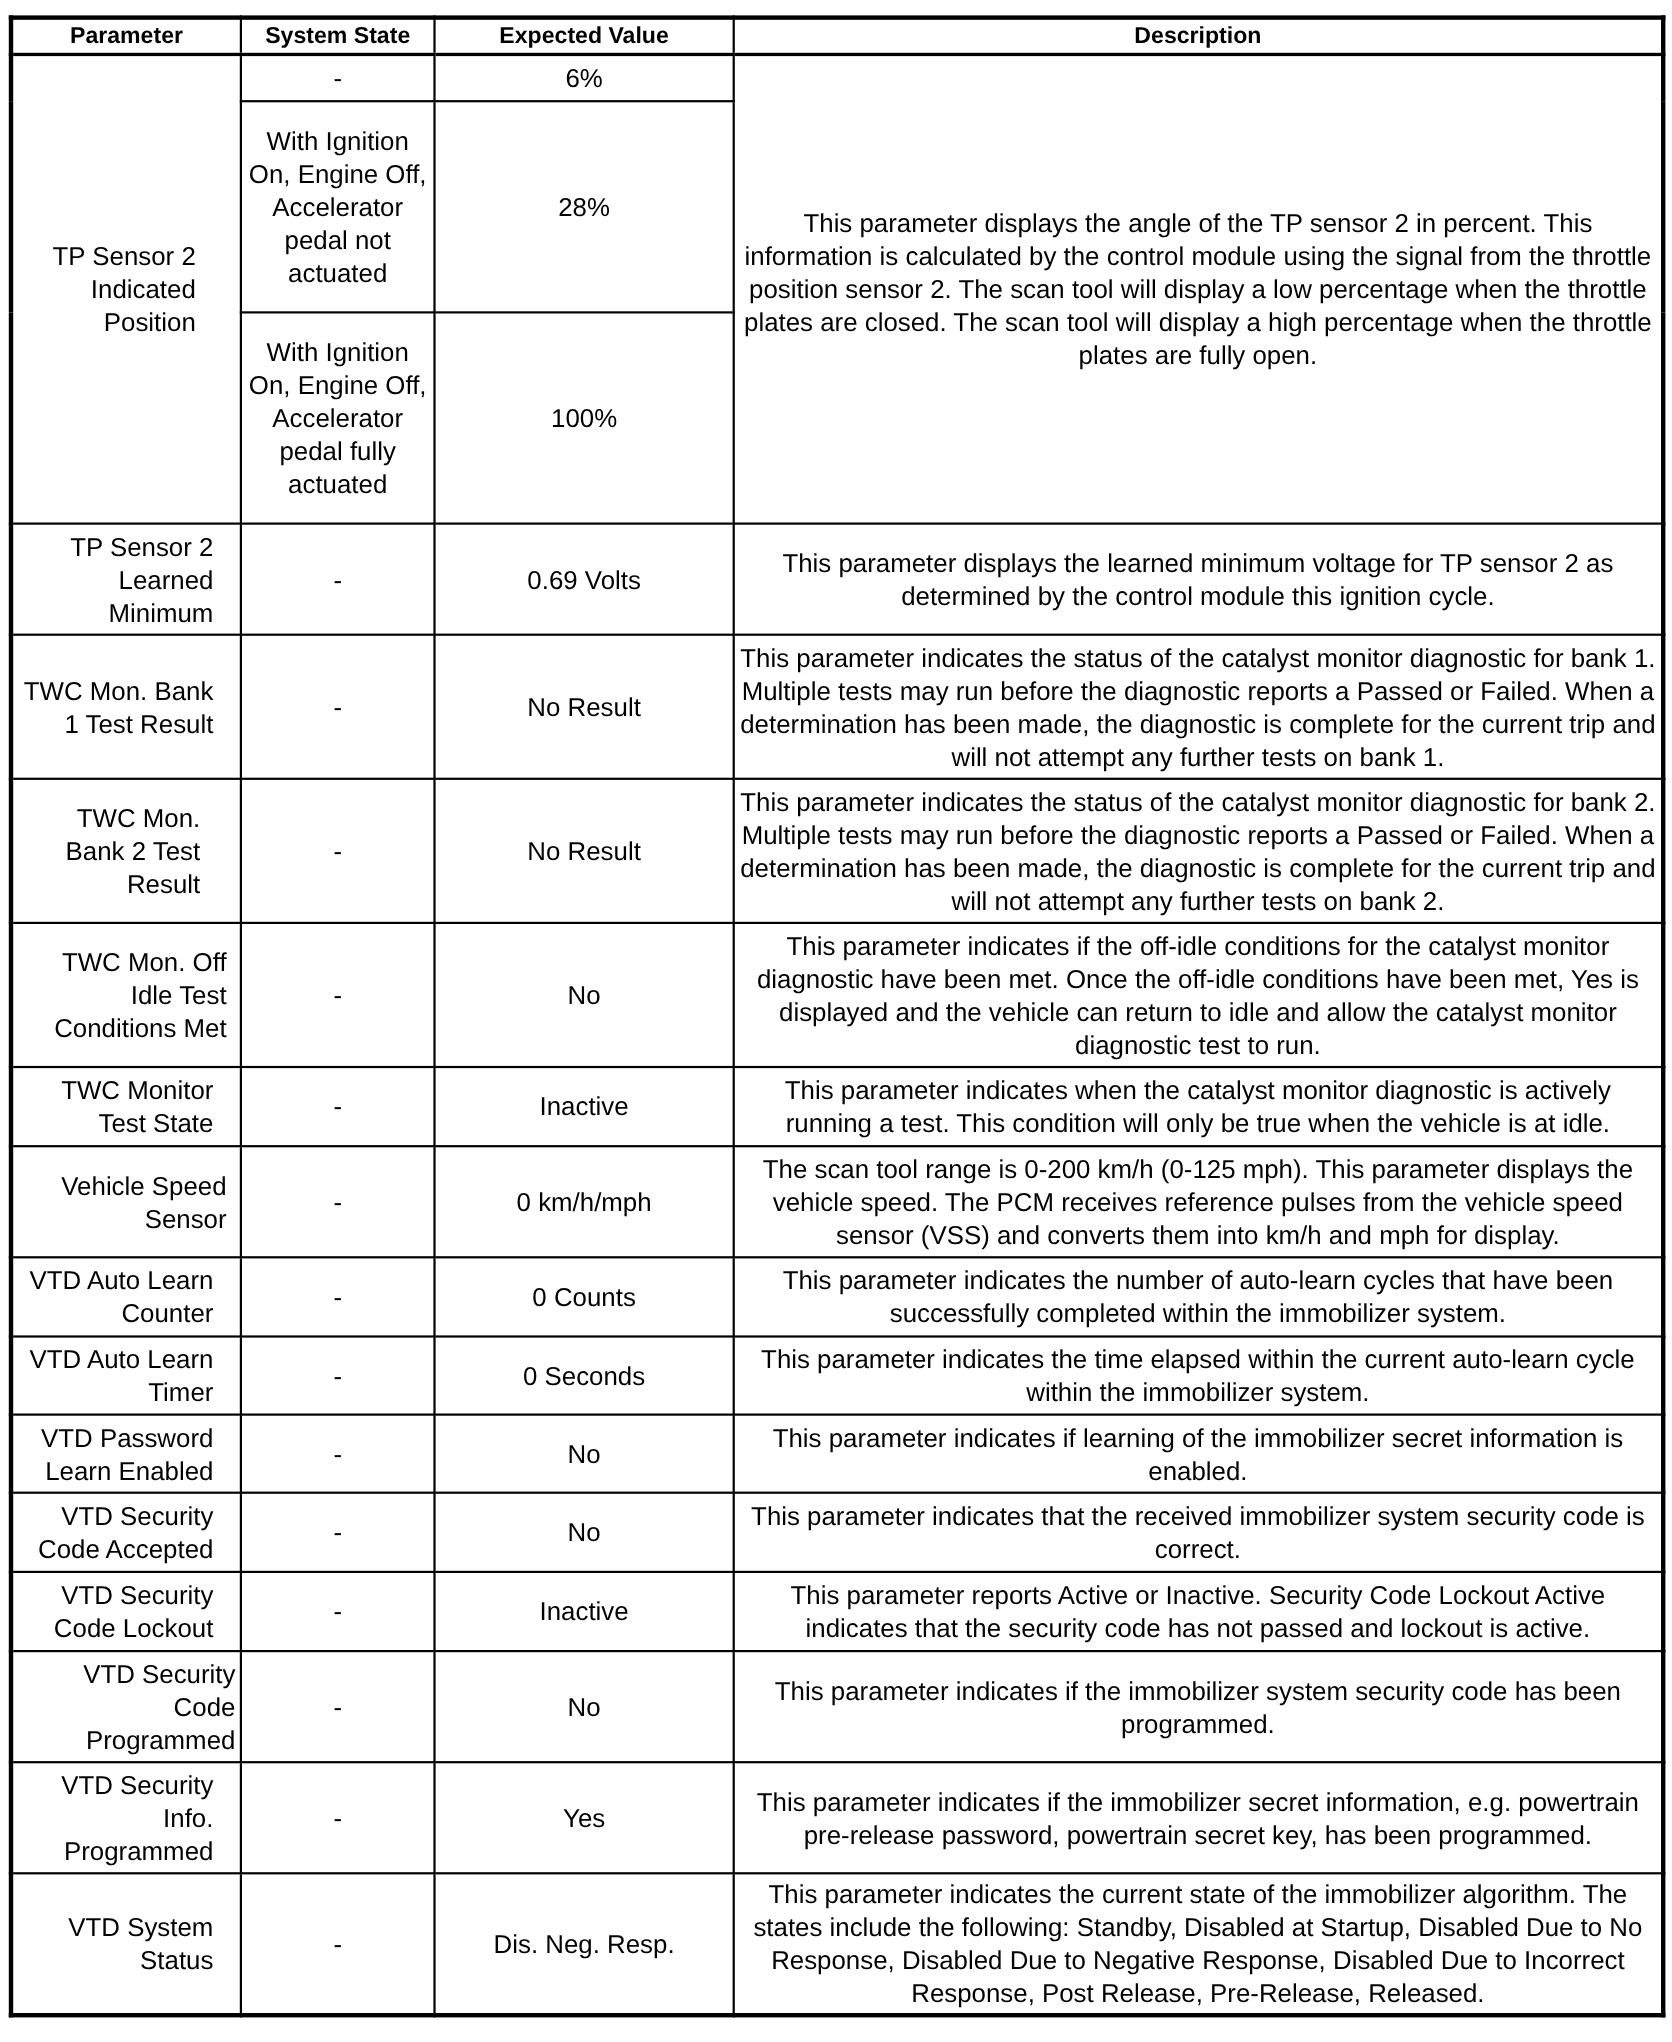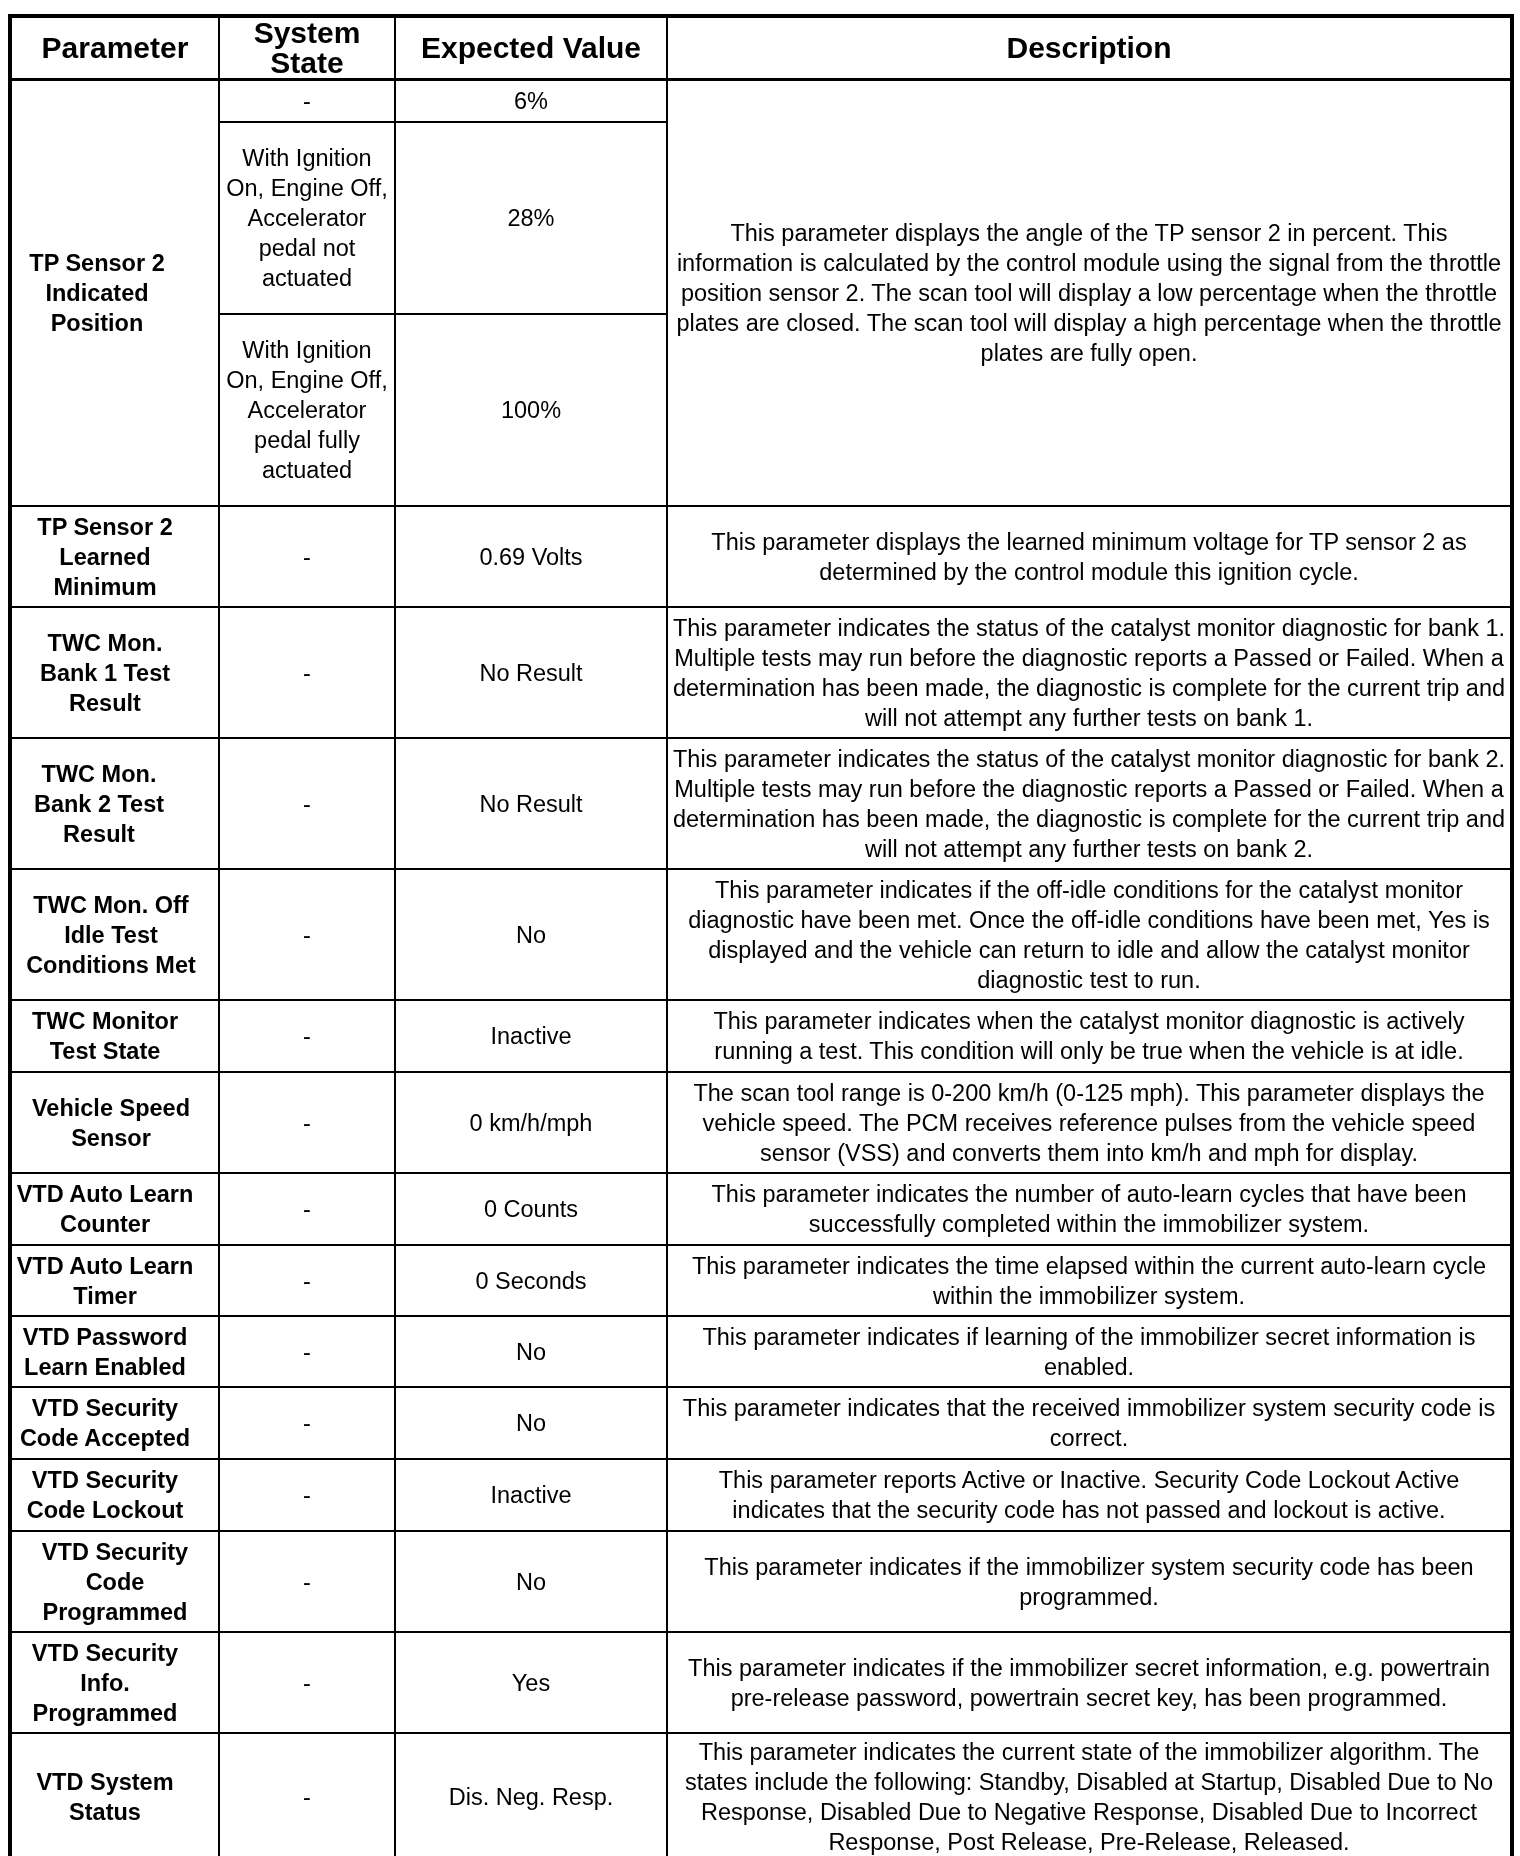--- a/index.html
+++ b/index.html
@@ -8,28 +8,28 @@
   table.params {
     position: absolute; left: 8px; top: 14px;
     width: 1502px; border-collapse: collapse;
     border: 4px solid #000; table-layout: fixed;
     font-size: 23.5px; line-height: 30px;
   }
   table.params th, table.params td {
     border: 2px solid #000; padding: 0 4px; vertical-align: middle;
   }
   table.params th {
-    font-weight: bold; text-align: center; height: 30px; font-size: 30px;
+    font-weight: bold; text-align: center; height: 30px; font-size: 21px;
     border-bottom: 3px solid #000;
   }
   col.c1 { width: 209px; }
   col.c2 { width: 176px; }
   col.c3 { width: 272px; }
   col.c4 { width: 845px; }
-  td.param { text-align: center; font-weight: bold; }
+  td.param { text-align: right; }
   td.state { text-align: center; }
   td.value { text-align: center; }
   td.desc { text-align: center; }
   tr.h43 td { height: 40px; }
   tr.h193 td { height: 190px; }
   tr.h103 td { height: 99px; }
   tr.h132 td { height: 129px; }
   tr.h73 td { height: 70px; }
   tr.h72 td { height: 69px; }
   tr.h130 td { height: 126px; }

